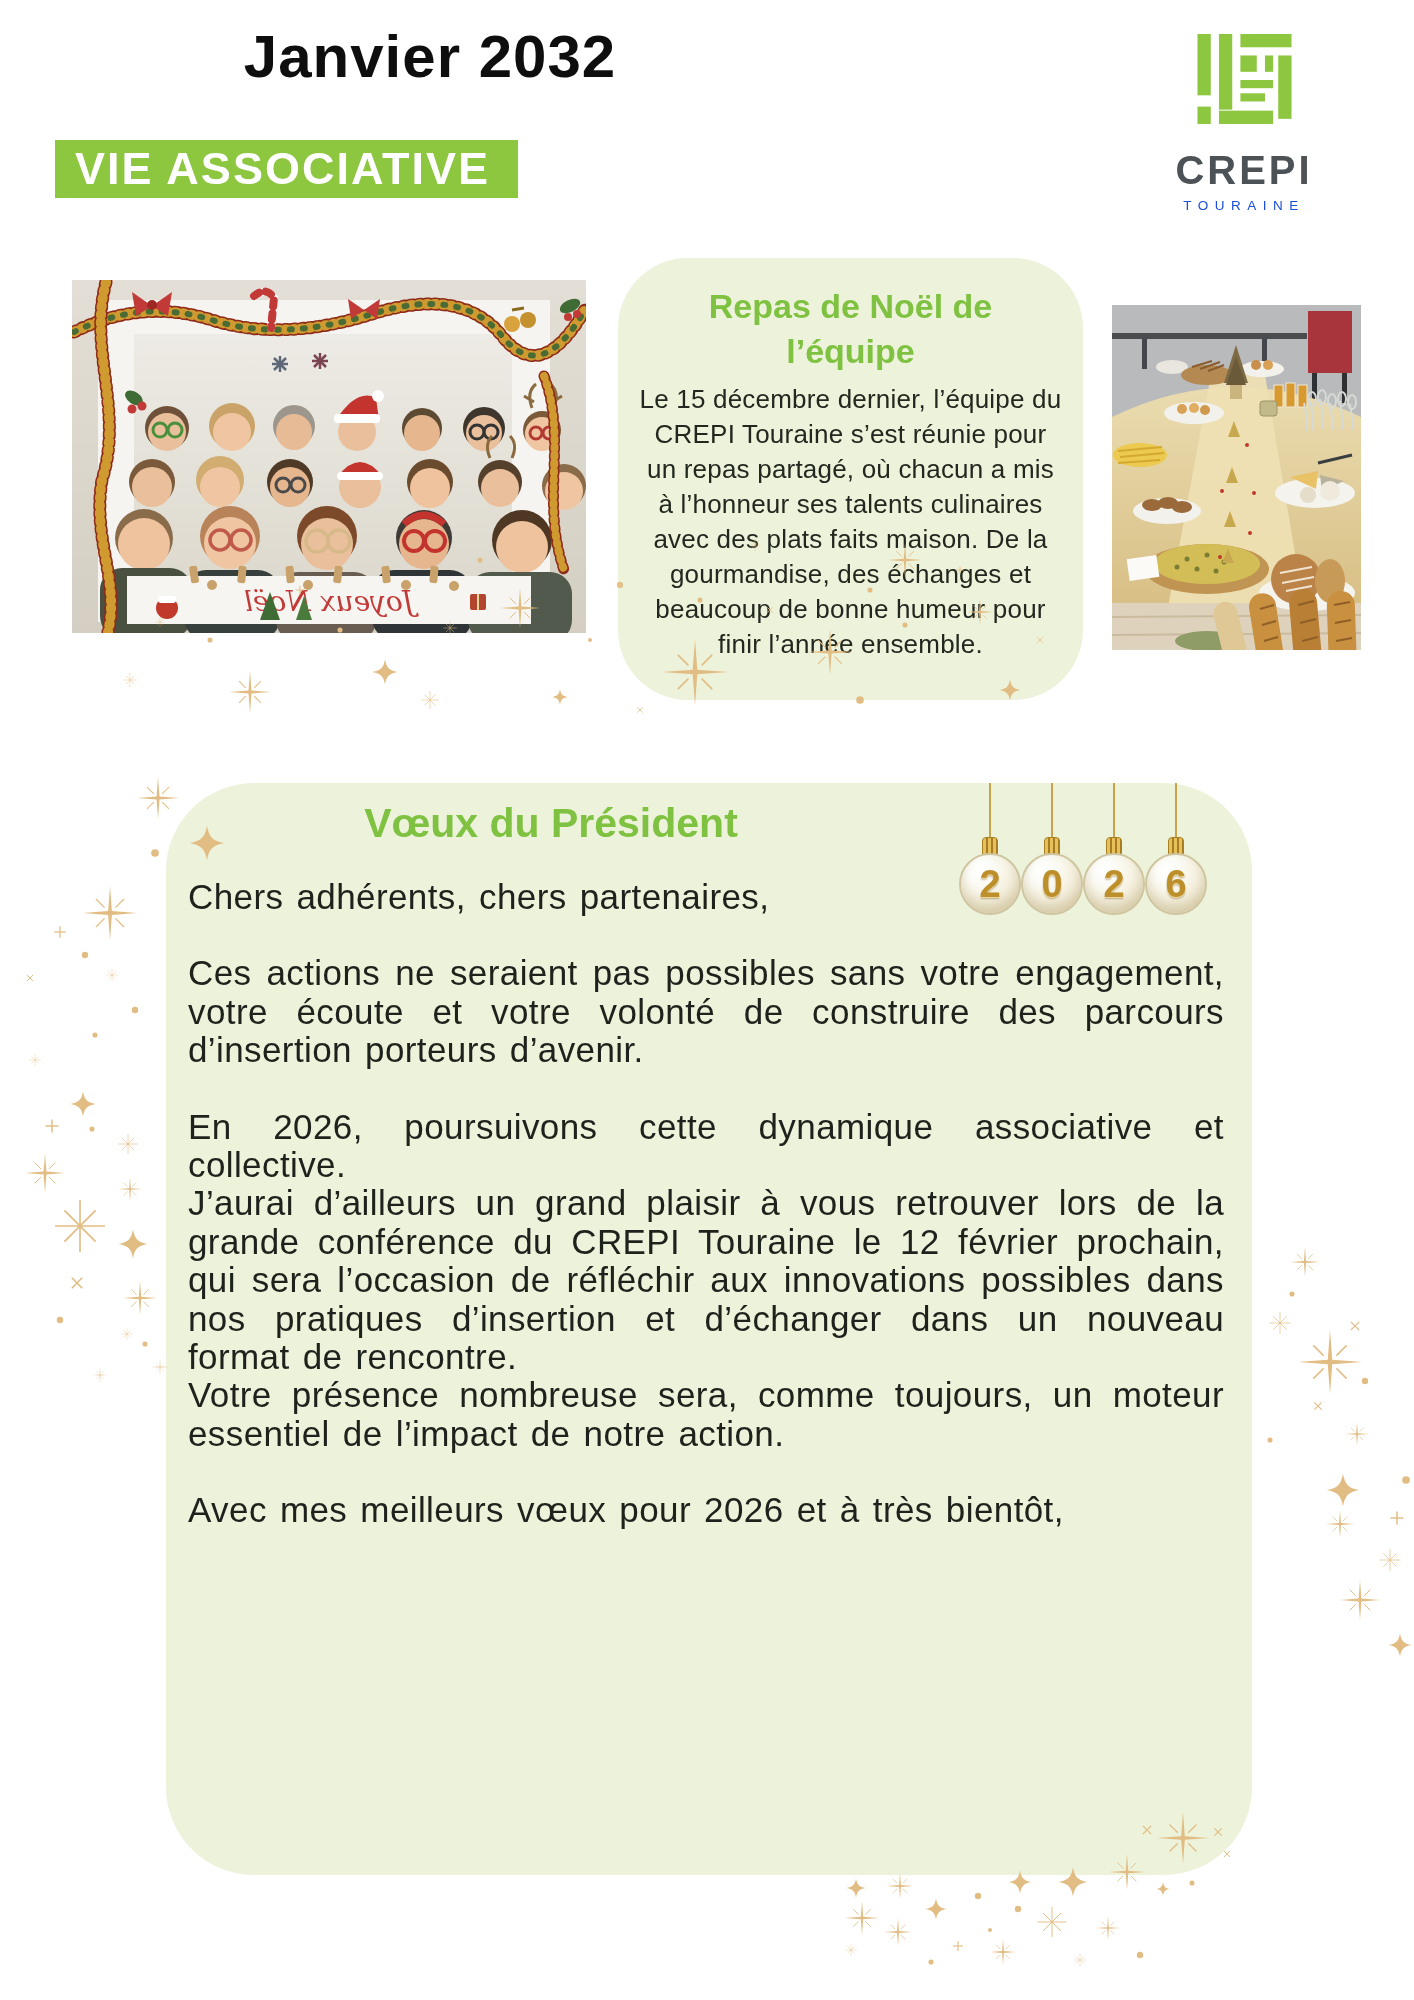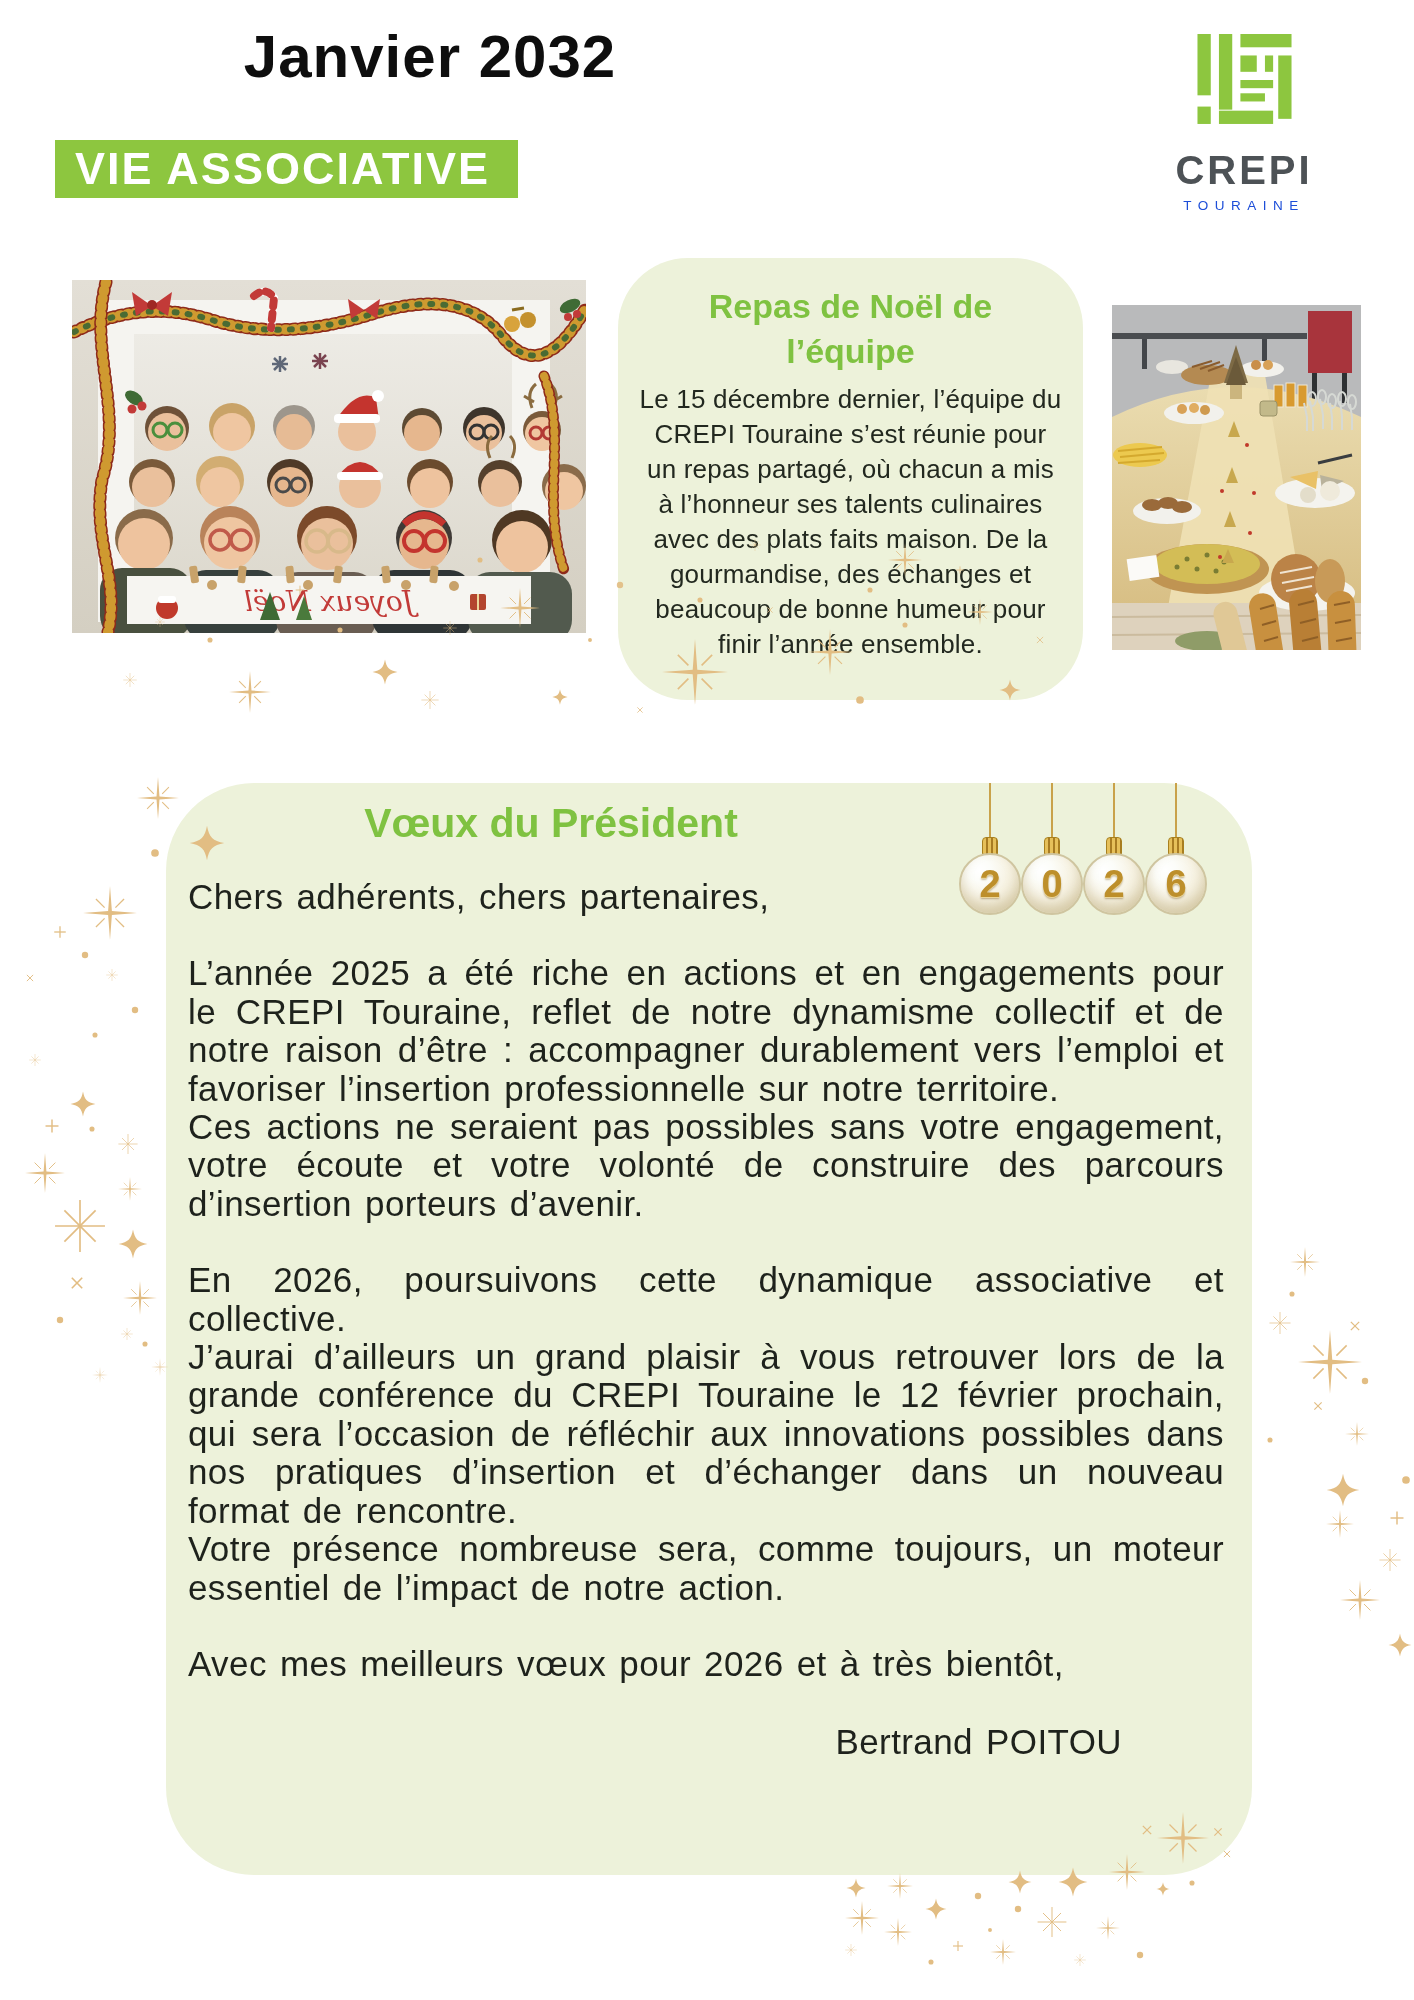--- a/index.html
+++ b/index.html
@@ -505,27 +505,25 @@
         <div class="string"></div>
         <div class="cap"></div>
         <div class="ball">
             <span class="digit">6</span>
           </div>
       </div>
     </div>
 
     <div class="voeux-text">
       <p class="salutation">Chers adhérents, chers partenaires,</p>
-      <p>L’année 2025 a été riche en actions et en engagements pour le CREPI Touraine, reflet de notre dynamisme collectif et de notre raison d’être : accompagner durablement vers l’emploi et favoriser l’insertion professionnelle sur notre territoire.</p>
       <p>Ces actions ne seraient pas possibles sans votre engagement, votre écoute et votre volonté de construire des parcours d’insertion porteurs d’avenir.</p>
       <p class="gap">En 2026, poursuivons cette dynamique associative et collective.</p>
       <p>J’aurai d’ailleurs un grand plaisir à vous retrouver lors de la grande conférence du CREPI Touraine le 12 février prochain, qui sera l’occasion de réfléchir aux innovations possibles dans nos pratiques d’insertion et d’échanger dans un nouveau format de rencontre.</p>
       <p>Votre présence nombreuse sera, comme toujours, un moteur essentiel de l’impact de notre action.</p>
       <p class="closing">Avec mes meilleurs vœux pour 2026 et à très bientôt,</p>
-      <p class="signature">Bertrand POITOU</p>
     </div>
   </div>
 
   <div id="stars">
       <svg class="star" viewBox="0 0 100 100" style="left: 662px; top: 639px; width: 66px; height: 66px;">
         <use href="#st1"></use>
       </svg>
       <svg class="star" viewBox="0 0 100 100" style="left: 807px; top: 629px; width: 46px; height: 46px;">
         <use href="#st1"></use>
       </svg>

